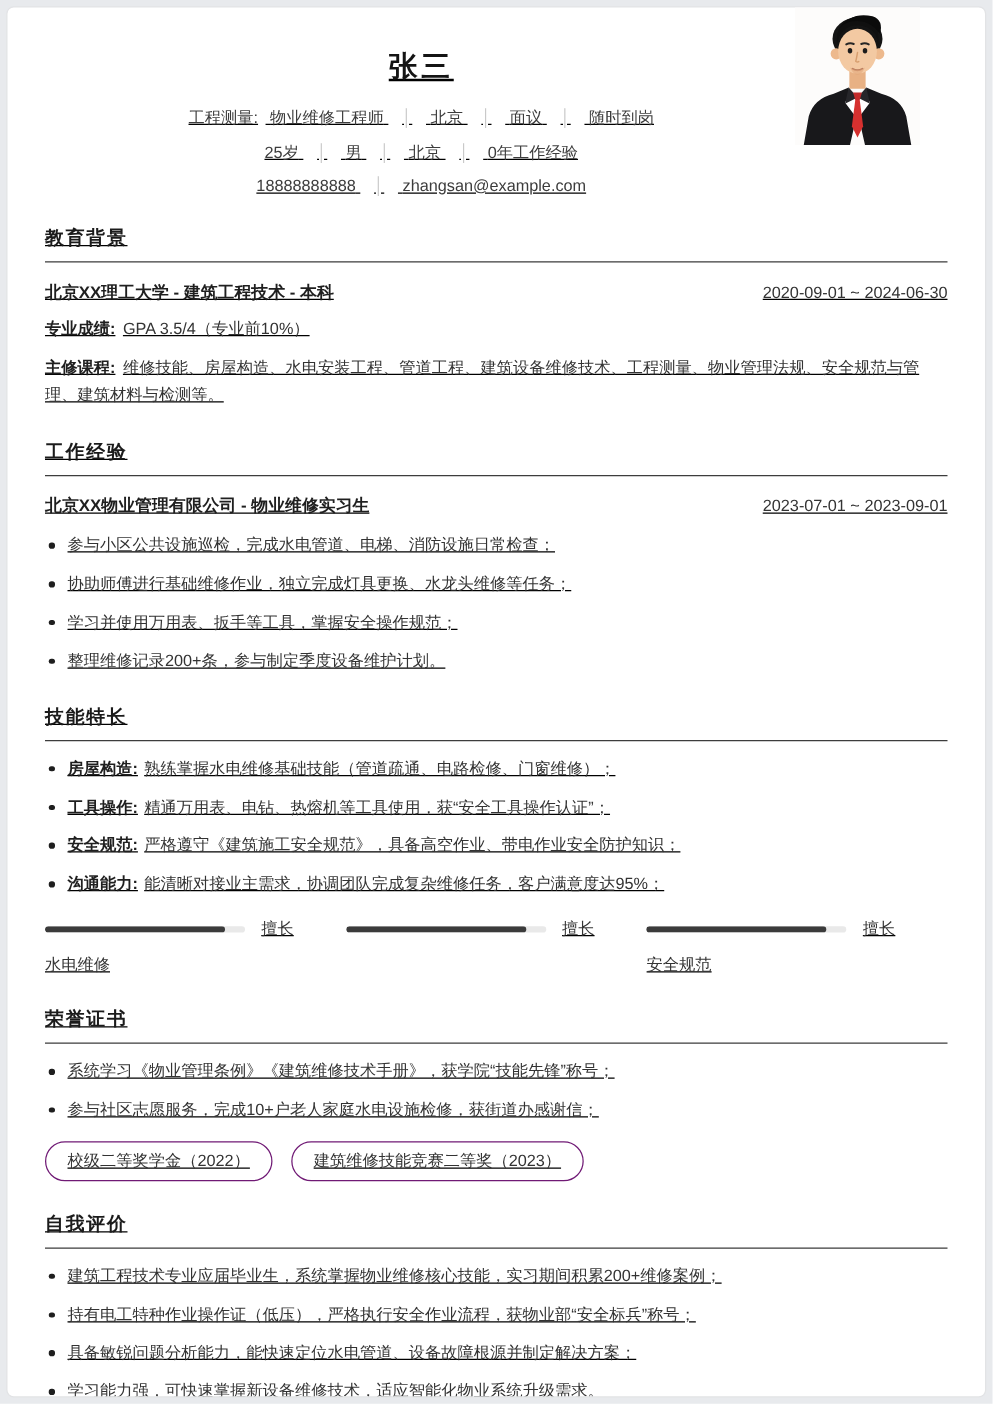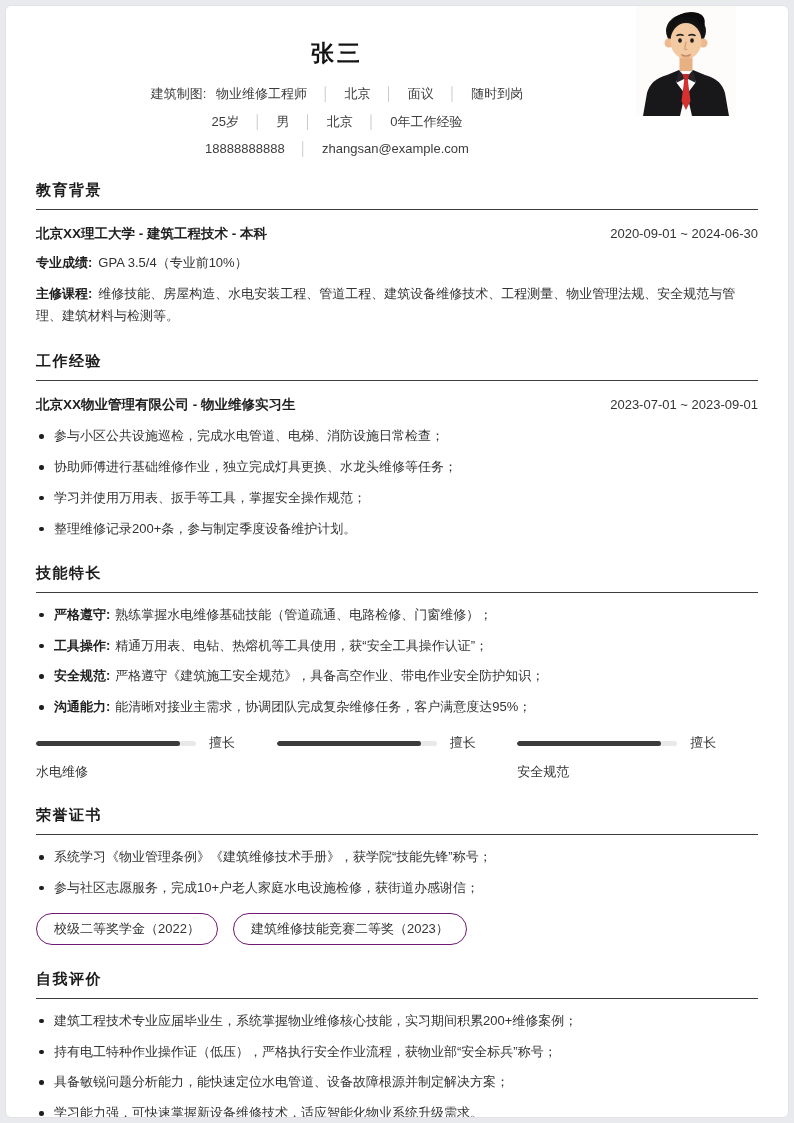--- a/index.html
+++ b/index.html
@@ -12,20 +12,21 @@
   .page {
     position: relative;
     width: 784px;
     height: 1113px;
     margin: 5px auto;
     background: #ffffff;
     border: 1px solid #e2e3e5;
     border-radius: 6px;
     padding: 0 30px;
     overflow: hidden;
+    text-decoration: underline;
   }
 
   
   .header { position: relative; padding-top: 26px; min-height: 128px; }
   .header-text { margin-right: 120px; text-align: center; }
   .name {
     font-size: 23px; font-weight: bold; color: #141414;
     letter-spacing: 3px; margin: 6px 0 16px;
   }
   .hline { font-size: 13px; color: #3c3c3c; margin: 10px 0; }
@@ -86,21 +87,21 @@
 </head>
 <body>
 
 <div class="page">
 
   <div class="header">
     <div class="header-text">
       <div class="name">张三</div>
 
       <div class="hline">
-        <span class="lbl">建筑制图:</span>
+        <span class="lbl">工程测量:</span>
         <span>物业维修工程师</span>
         <span class="sep">│</span>
         <span>北京</span>
         <span class="sep">│</span>
         <span>面议</span>
         <span class="sep">│</span>
         <span>随时到岗</span>
       </div>
 
       <div class="hline">
@@ -185,21 +186,21 @@
       <li>参与小区公共设施巡检，完成水电管道、电梯、消防设施日常检查；</li>
       <li>协助师傅进行基础维修作业，独立完成灯具更换、水龙头维修等任务；</li>
       <li>学习并使用万用表、扳手等工具，掌握安全操作规范；</li>
       <li>整理维修记录200+条，参与制定季度设备维护计划。</li>
     </ul>
   </section>
 
   <section>
     <h2>技能特长</h2>
     <ul class="blist">
-      <li><b>严格遵守:</b><span>熟练掌握水电维修基础技能（管道疏通、电路检修、门窗维修）；</span></li>
+      <li><b>房屋构造:</b><span>熟练掌握水电维修基础技能（管道疏通、电路检修、门窗维修）；</span></li>
       <li><b>工具操作:</b><span>精通万用表、电钻、热熔机等工具使用，获“安全工具操作认证”；</span></li>
       <li><b>安全规范:</b><span>严格遵守《建筑施工安全规范》，具备高空作业、带电作业安全防护知识；</span></li>
       <li><b>沟通能力:</b><span>能清晰对接业主需求，协调团队完成复杂维修任务，客户满意度达95%；</span></li>
     </ul>
     <div class="bars">
       <div class="bar-col">
         <div class="bar-row">
           <div class="track">
               <div class="fill" style="width: 90%;"></div>
             </div>

